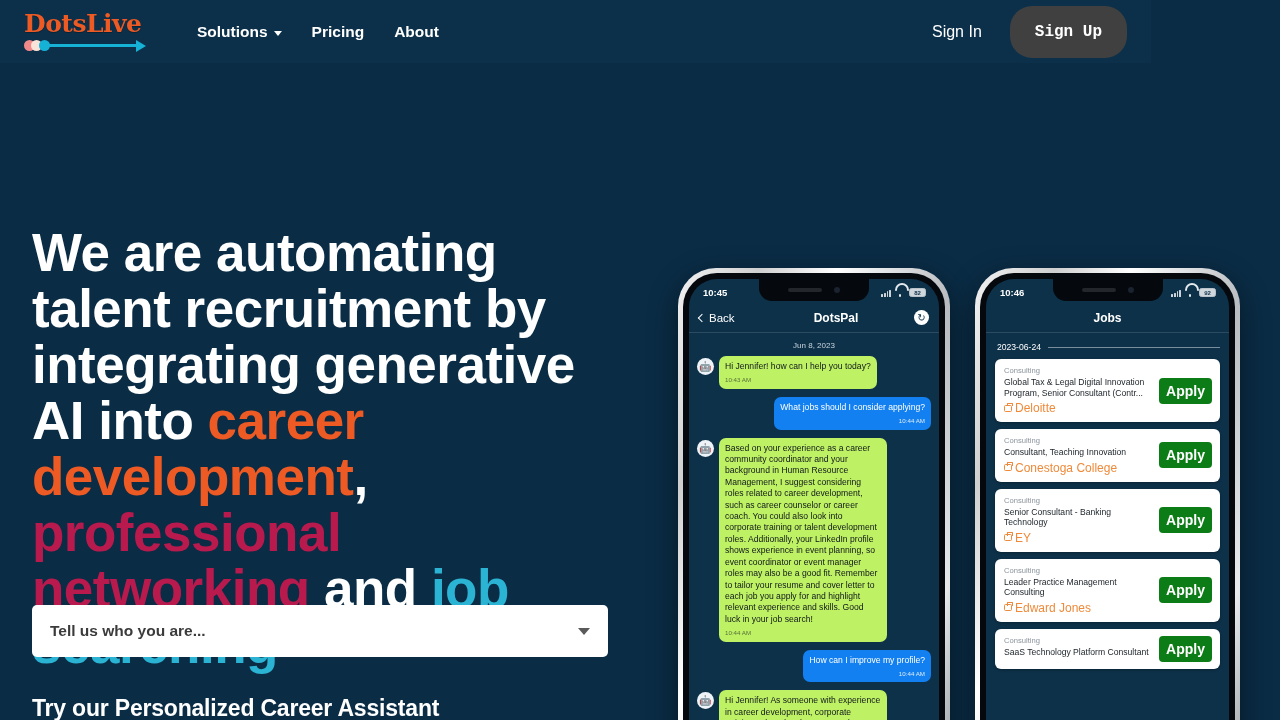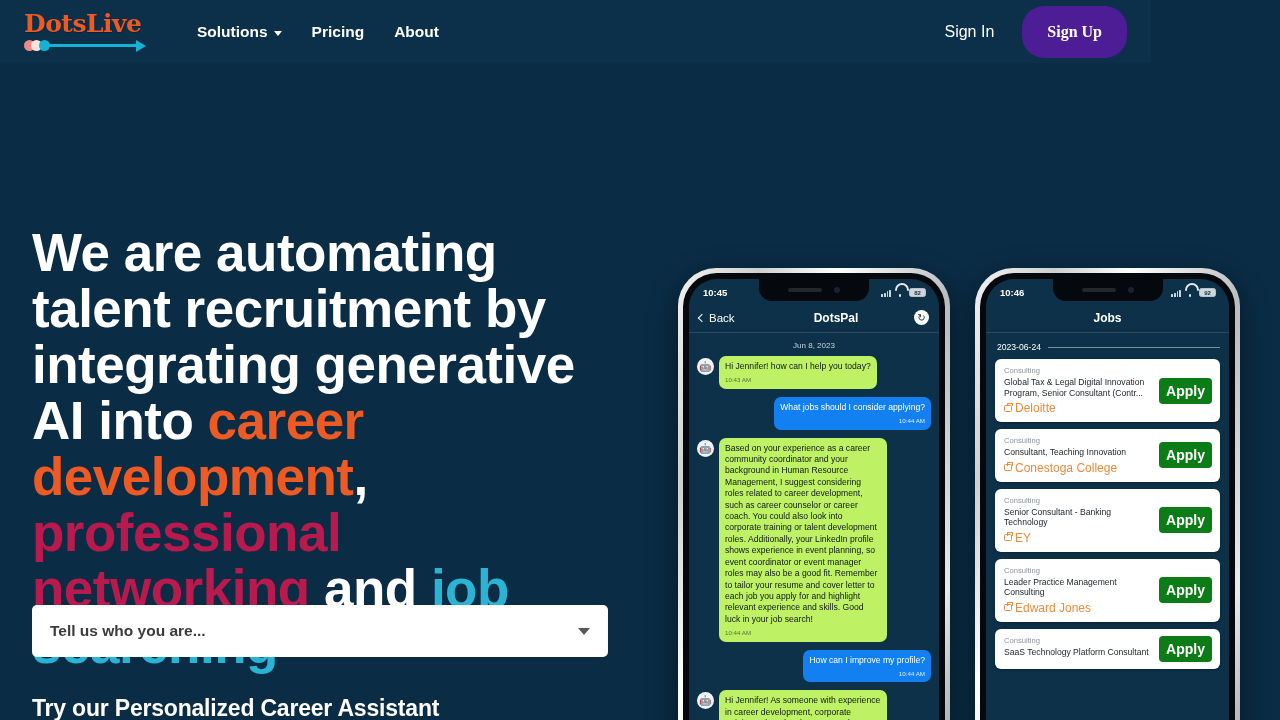--- a/index.html
+++ b/index.html
@@ -44,23 +44,23 @@
   .caret-down {
     width: 0; height: 0; border-left: 4.5px solid transparent;
     border-right: 4.5px solid transparent; border-top: 5px solid #ffffff;
     margin-top: 3px;
   }
   .nav-right { margin-left: auto; display: flex; align-items: center; gap: 22px; }
   .signin {
     color: #ffffff; font-size: 16px; font-weight: normal; cursor: pointer; padding: 4px 6px;
   }
   .signup {
-    background: #4c1d95; color: #ffffff; font-size: 16px; font-weight: bold;
+    background: #404040; color: #ffffff; font-size: 16px; font-weight: bold;
     border: none; border-radius: 22px; padding: 17px 25px; cursor: pointer;
-    font-family: Liberation Serif, serif;
+    font-family: Liberation Mono, monospace;
   }
 
   
   .hero { position: absolute; left: 32px; top: 225px; width: 600px; }
   .headline {
     font-size: 53px; font-weight: bold; line-height: 56px; color: #ffffff;
     letter-spacing: -0.5px;
   }
   .c-orange { color: #ee5a24; }
   .c-crimson { color: #b91a4e; }

